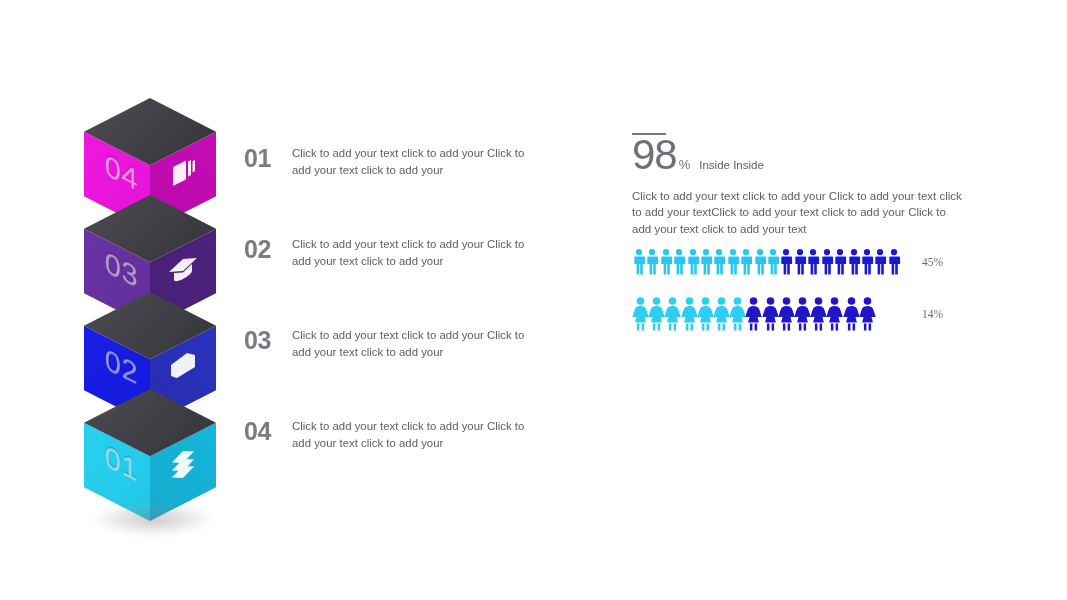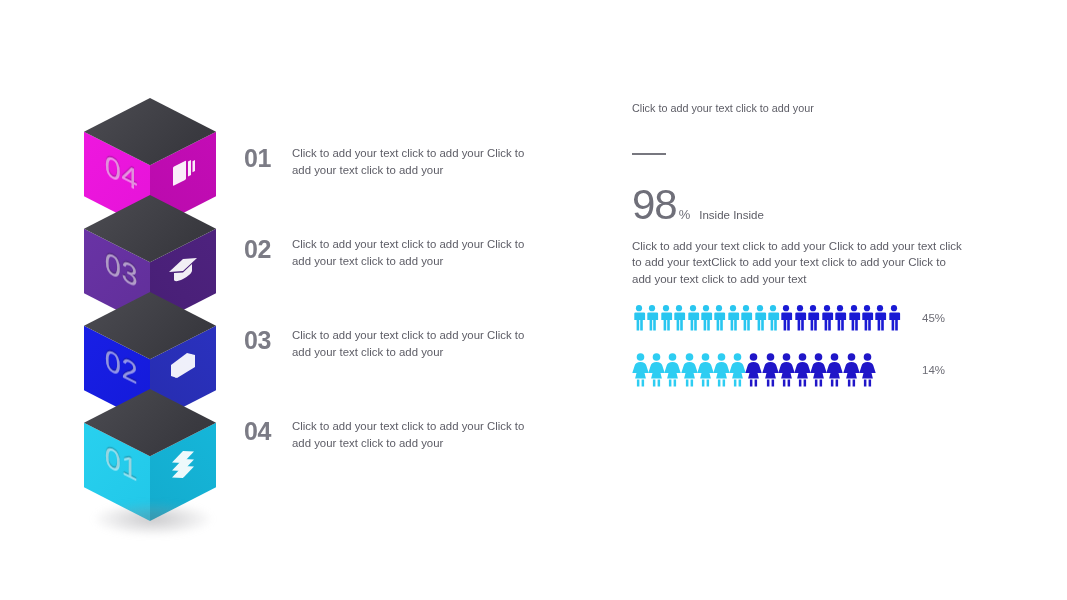--- a/index.html
+++ b/index.html
@@ -150,21 +150,20 @@
     color: #5d5d66;
     line-height: 15px;
   }
   #divider {
     margin-top: 37px;
     width: 34px;
     height: 1.6px;
     background: #77777f;
   }
   #stat-block {
-    margin-top: 30px;
     display: flex;
     align-items: baseline;
   }
   #stat-number {
     font-size: 42px;
     color: #6f6f79;
     font-weight: 400;
     letter-spacing: -1px;
     line-height: 40px;
   }
@@ -181,21 +180,22 @@
   #body-text {
     margin-top: 13px;
     width: 330px;
     font-size: 11.5px;
     line-height: 16.5px;
     color: #5d5d66;
   }
 
   
   #people-chart {
-    margin-top: 18px;
+    margin-top: 12px;
+    font-family: Liberation Serif, serif;
   }
   .people-row {
     display: flex;
     align-items: center;
     margin-bottom: 22px;
   }
   .people-icons {
     display: flex;
     align-items: flex-end;
     width: 272px;
@@ -298,21 +298,20 @@
 
   <div class="step-row">
     <div class="step-num">04</div>
     <div class="step-text">Click to add your text click to add your Click to add your text click to add your</div>
   </div>
 
 </div>
 
 <div id="right-panel">
 
-  <div id="subtitle">Click to add your text click to add your</div>
 
   <div id="divider"></div>
 
   <div id="stat-block">
     <span id="stat-number">98</span>
     <span id="stat-percent">%</span>
     <span id="stat-label">Inside Inside</span>
   </div>
 
   <div id="body-text">Click to add your text click to add your Click to add your text click to add your textClick to add your text click to add your Click to add your text click to add your text</div>

